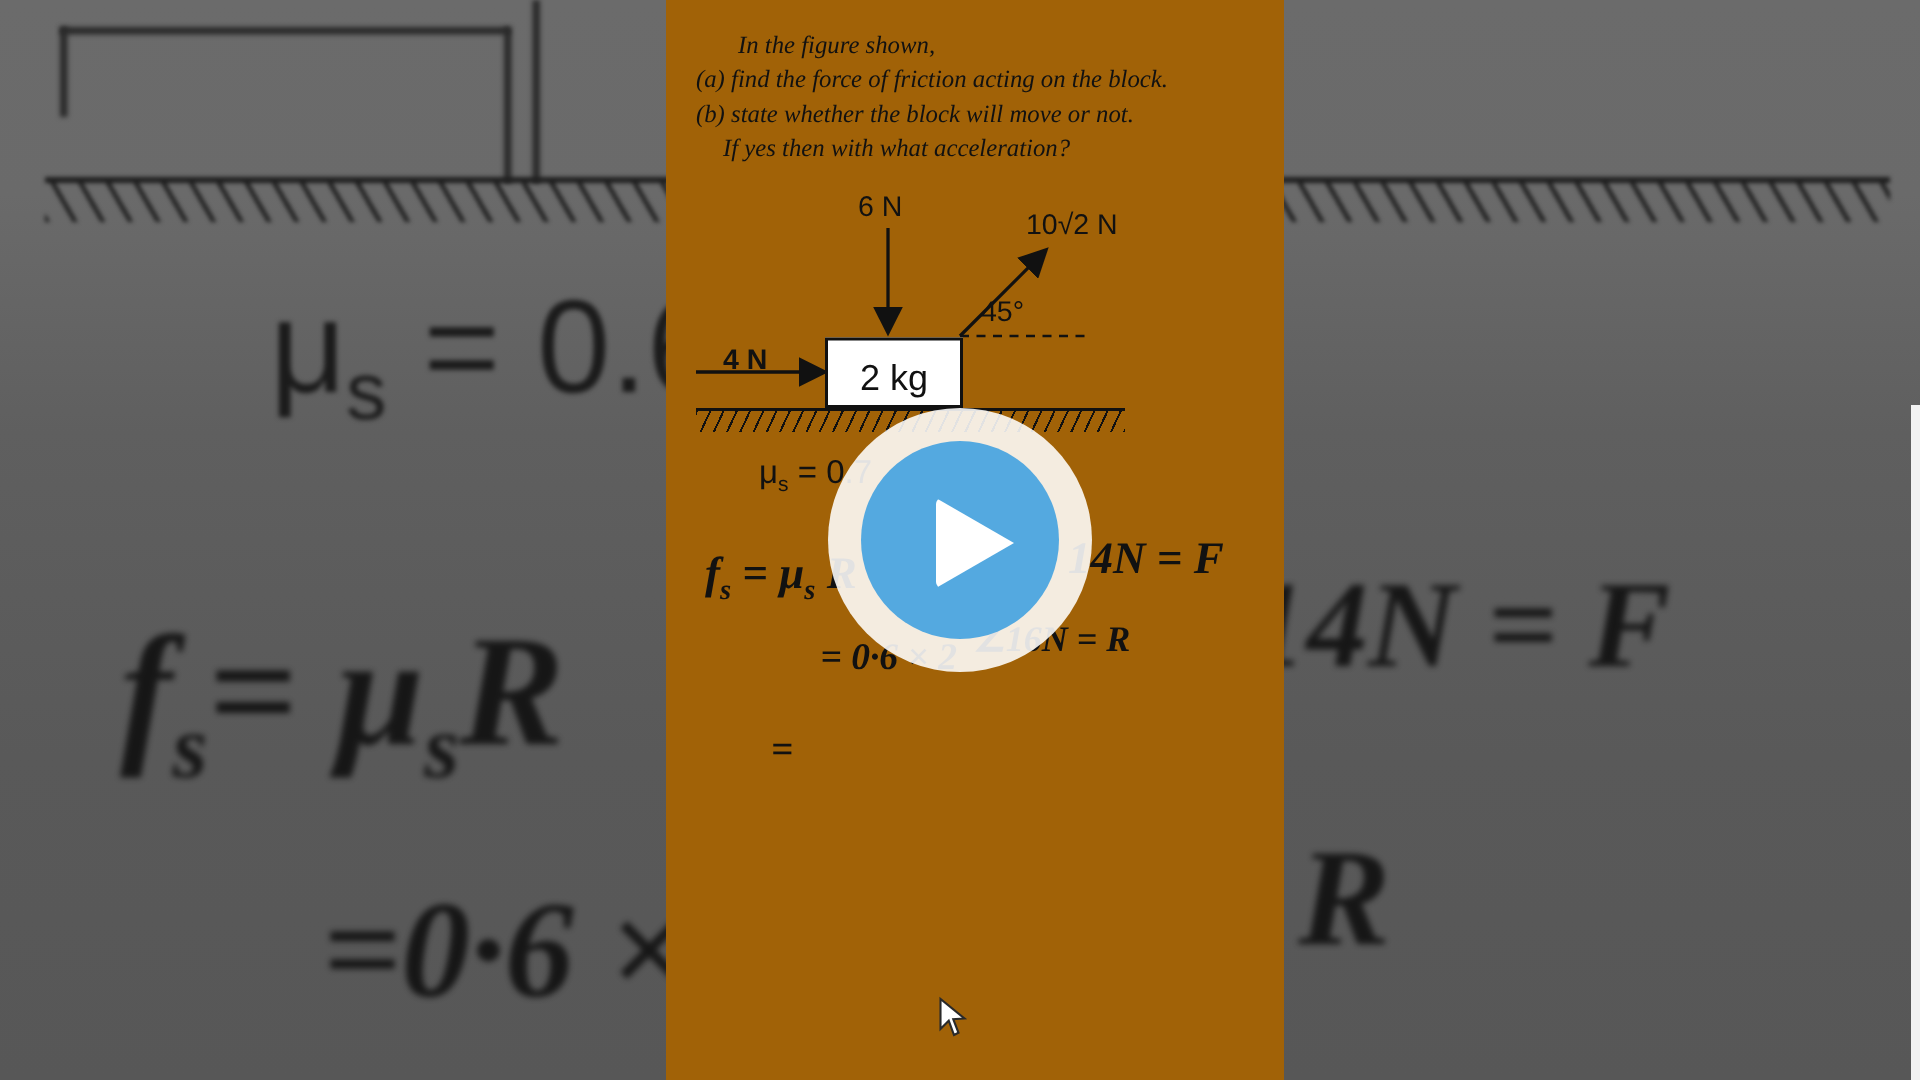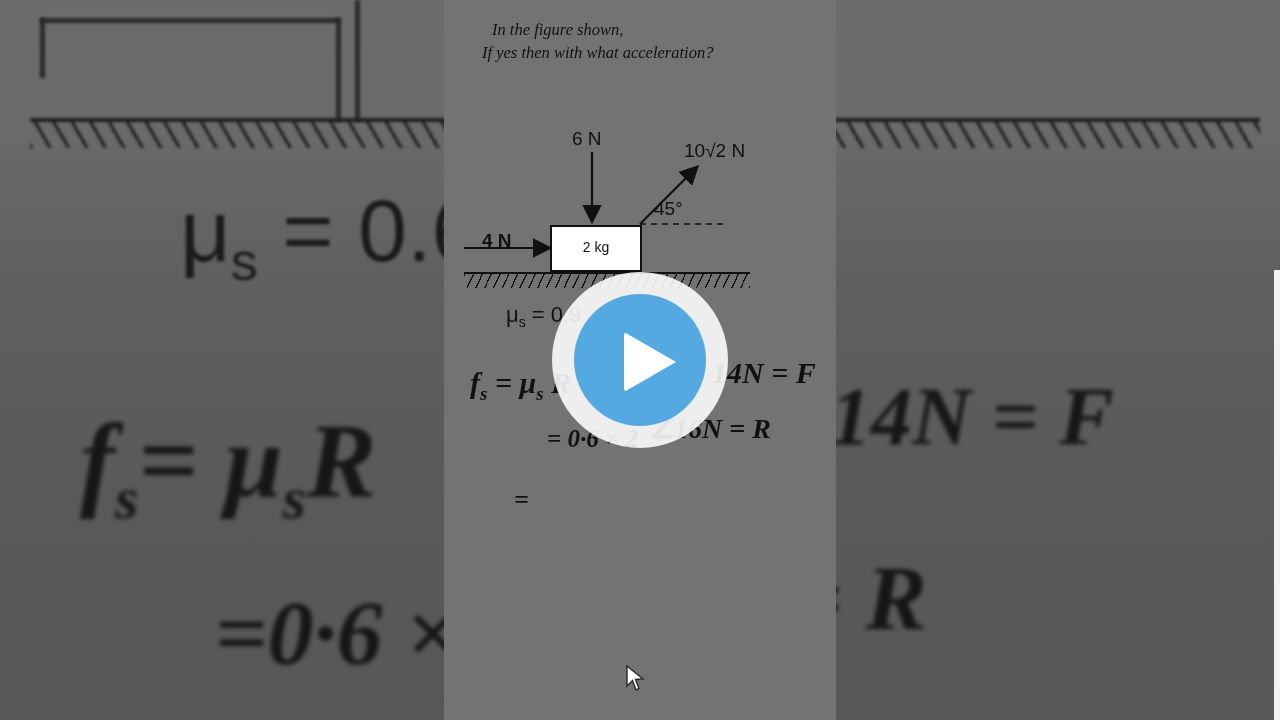--- a/index.html
+++ b/index.html
@@ -96,22 +96,23 @@
     border-top: 4px solid #1f1f1f;
   }
 
   
   .video {
     position: absolute;
     left: 444px;
     top: 0;
     width: 392px;
     height: 720px;
-    background: #737373;
+    background: #a16207;
     overflow: hidden;
+    padding-left: 20px;
   }
   .prompt {
     position: absolute;
     left: 20px;
     top: 18px;
     width: 356px;
     font-family: "Liberation Serif", serif;
     font-style: italic;
     color: #111;
     font-size: 16.5px;
@@ -146,21 +147,21 @@
     height: 47px;
     border: 2px solid #111;
     background: #fff;
     box-sizing: border-box;
   }
   .blockbox span {
     position: absolute;
     left: 0; right: 0;
     top: 12px;
     text-align: center;
-    font-size: 14px;
+    font-size: 24px;
     color: #111;
   }
   .ground {
     position: absolute;
     left: 20px;
     top: 152px;
     width: 286px;
     height: 14px;
     border-top: 2px solid #111;
     background: repeating-linear-gradient(115deg, #111 0 1.3px, rgba(0,0,0,0) 1.3px 8px);
@@ -188,21 +189,21 @@
     font-family: "Liberation Serif", serif;
     font-style: italic;
     font-weight: bold;
     white-space: nowrap;
   }
   .h1 { left: 26px; top: 366px; font-size: 30px; }
   .h1 sub { font-size: 19px; }
   .h2 { left: 62px; top: 425px; font-size: 25px; margin-left: 41px; }
   .h3 { left: 70px; top: 485px; font-size: 26px; }
   .h4 { left: 268px; top: 356px; font-size: 30px; }
-  .h5 { left: 205px; top: 412px; font-size: 28px; }
+  .h5 { left: 205px; top: 412px; font-size: 24px; }
 
   
   .play-wrap {
     position: absolute;
     left: 552px;
     top: 272px;
     width: 176px;
     height: 176px;
   }
   .play-halo {
@@ -274,20 +275,22 @@
     <div class="bg-hand bg-right1">14N = F</div>
     <div class="bg-hand bg-right2">= R</div>
 
     <div class="edge-sliver"></div>
   </div>
 
   <div class="video">
 
     <div class="prompt">
       <div class="ln first">In the figure shown,</div>
+      <div class="ln">(a) find the force of friction acting on the block.</div>
+      <div class="ln">(b) state whether the block will move or not.</div>
       <div class="ln indent">If yes then with what acceleration?</div>
     </div>
 
     <div class="diagram">
 
       <svg class="arrows" viewBox="0 0 392 220">
         <defs>
           <marker id="ah" markerWidth="9" markerHeight="9" refX="7" refY="4.5" orient="auto">
             <path d="M0,0 L9,4.5 L0,9 z" fill="#111"></path>
           </marker>
@@ -307,21 +310,21 @@
       <div class="lbl" style="left:210px; top:78px;text-align:right;">45°</div>
       <div class="lbl" style="left:38px; top:110px;font-weight:bold;">4 N</div>
 
       <div class="blockbox">
         <span>2 kg</span>
       </div>
 
       <div class="ground"></div>
 
       <div class="mu-line">
-        <span>μ</span><sub>s</sub><span> = 0.9</span>
+        <span>μ</span><sub>s</sub><span> = 0.7</span>
       </div>
     </div>
 
     <div class="hand h1">
       <span>f</span><sub>s</sub><span> = μ</span><sub>s</sub><span> R</span>
     </div>
     <div class="hand h2">= 0·6 × 2</div>
     <div class="hand h3">=</div>
     <div class="hand h4">14N = F</div>
     <div class="hand h5">∠16N = R</div>

